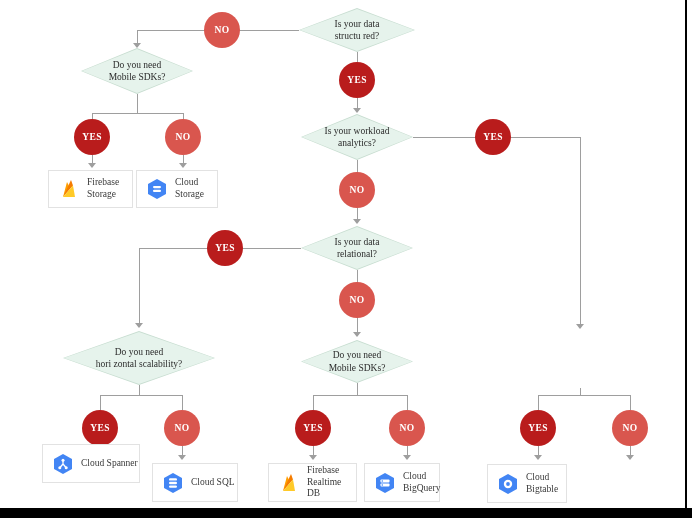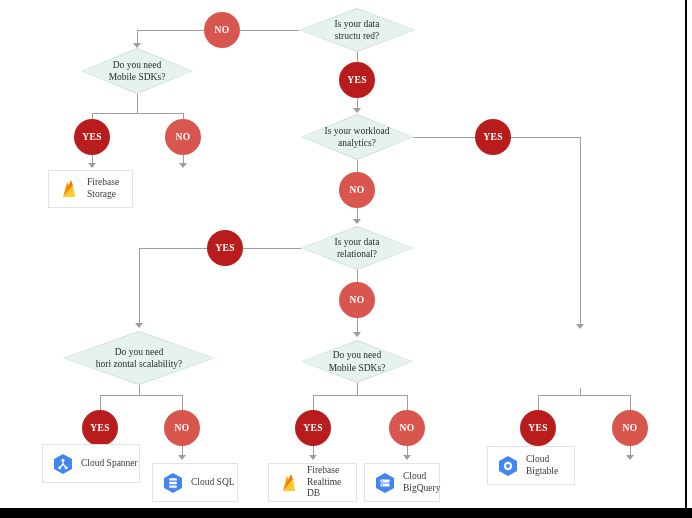--- a/index.html
+++ b/index.html
@@ -184,20 +184,30 @@
       <polygon points="5,19 9,4 11.5,9" fill="#FFA000"></polygon>
       <polygon points="5,19 13,2 15,7.5" fill="#F57C00"></polygon>
       <polygon points="5,19 15,7.5 17,19" fill="#FFCA28"></polygon>
     </svg>
     <div class="plabel">
         <span>Firebase</span>
         <span>Storage</span>
       </div>
   </div>
 
+  <div class="pbox" style="left:136px;top:170px;width:82px;height:38px;">
+    <svg class="icon" viewBox="0 0 22 22">
+      <polygon points="11,1 20,6 20,16 11,21 2,16 2,6" fill="#4285F4"></polygon>
+      <rect x="7" y="8" width="8" height="2.2" rx="1.1" fill="#fff"></rect>
+      <rect x="7" y="11.8" width="8" height="2.2" rx="1.1" fill="#fff"></rect>
+    </svg>
+    <div class="plabel">
+        <span>Cloud Storage</span>
+      </div>
+  </div>
 
   <div class="pbox" style="left:42px;top:444px;width:98px;height:39px;">
     <svg class="icon" viewBox="0 0 22 22">
       <polygon points="11,1 20,6 20,16 11,21 2,16 2,6" fill="#4285F4"></polygon>
       <path d="M11 11 L11 7.5 M11 11 L8 14.5 M11 11 L14 14.5" stroke="#fff" stroke-width="1.3" fill="none"></path>
       <circle cx="11" cy="7.3" r="1.5" fill="#fff"></circle>
         <circle cx="7.8" cy="14.7" r="1.5" fill="#fff"></circle>
         <circle cx="14.2" cy="14.7" r="1.5" fill="#fff"></circle>
     </svg>
     <div class="plabel">
@@ -236,21 +246,21 @@
       <rect x="6.5" y="11.5" width="9" height="3" rx="0.8" fill="#fff"></rect>
       <circle cx="8.3" cy="9" r="0.8" fill="#4285F4"></circle>
         <circle cx="8.3" cy="13" r="0.8" fill="#4285F4"></circle>
     </svg>
     <div class="plabel">
         <span>Cloud</span>
         <span>BigQuery</span>
       </div>
   </div>
 
-  <div class="pbox" style="left:487px;top:446px;width:88px;height:39px;">
+  <div class="pbox" style="left:487px;top:464px;width:80px;height:39px;">
     <svg class="icon" viewBox="0 0 22 22">
       <polygon points="11,1 20,6 20,16 11,21 2,16 2,6" fill="#4285F4"></polygon>
       <circle cx="11" cy="11" r="4.2" fill="#fff"></circle>
       <circle cx="11" cy="11" r="1.9" fill="#4285F4"></circle>
     </svg>
     <div class="plabel">
         <span>Cloud Bigtable</span>
       </div>
   </div>
 

